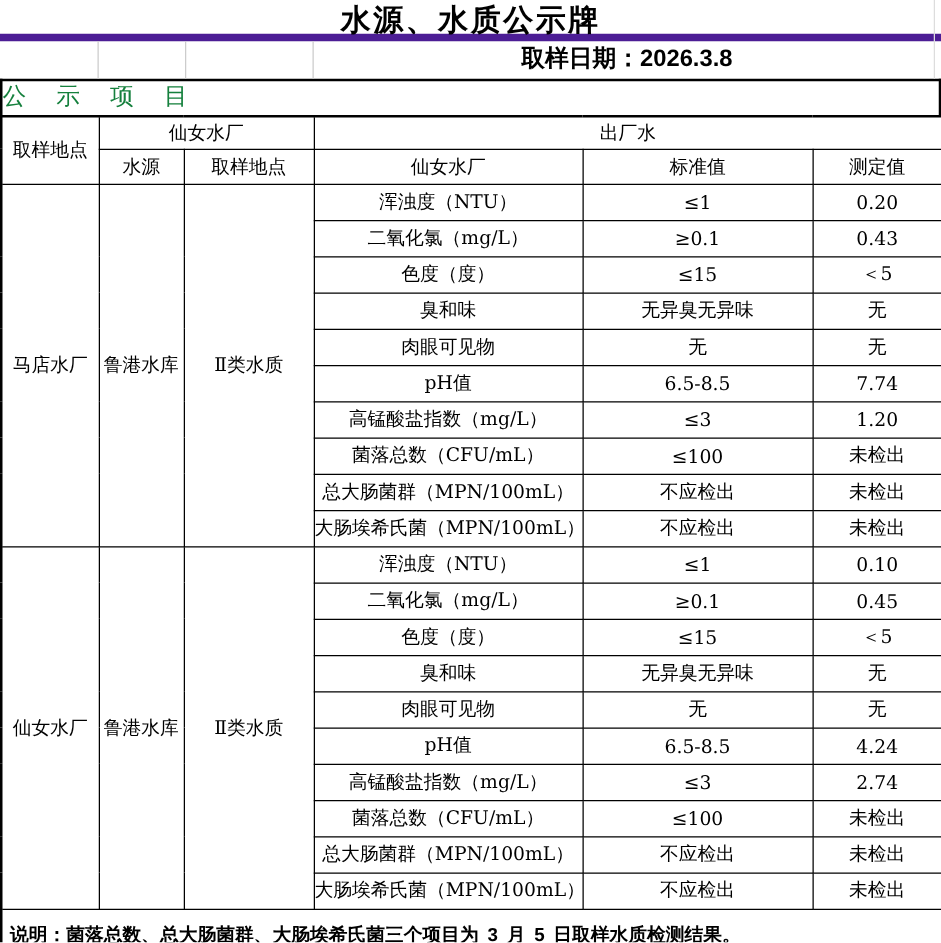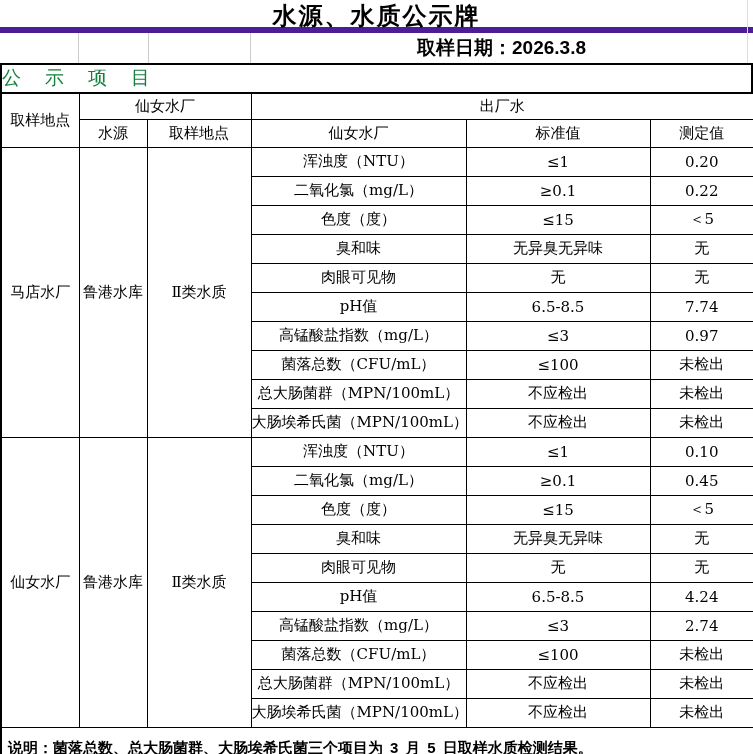--- a/index.html
+++ b/index.html
@@ -97,21 +97,21 @@
           <td rowspan="10">马店水厂</td>
           <td rowspan="10">鲁港水库</td>
           <td rowspan="10">Ⅱ类水质</td>
           <td>浑浊度（NTU）</td>
           <td>≤1</td>
           <td>0.20</td>
         </tr>
         <tr style="height: 29px;">
           <td>二氧化氯（mg/L）</td>
           <td>≥0.1</td>
-          <td>0.22</td>
+          <td>0.43</td>
         </tr>
         <tr style="height: 29px;">
           <td>色度（度）</td>
           <td>≤15</td>
           <td>＜5</td>
         </tr>
         <tr style="height: 29px;">
           <td>臭和味</td>
           <td>无异臭无异味</td>
           <td>无</td>
@@ -122,21 +122,21 @@
           <td>无</td>
         </tr>
         <tr style="height: 29px;">
           <td>pH值</td>
           <td>6.5-8.5</td>
           <td>7.74</td>
         </tr>
         <tr style="height: 29px;">
           <td>高锰酸盐指数（mg/L）</td>
           <td>≤3</td>
-          <td>0.97</td>
+          <td>1.20</td>
         </tr>
         <tr style="height: 29px;">
           <td>菌落总数（CFU/mL）</td>
           <td>≤100</td>
           <td>未检出</td>
         </tr>
         <tr style="height: 29px;">
           <td>总大肠菌群（MPN/100mL）</td>
           <td>不应检出</td>
           <td>未检出</td>

